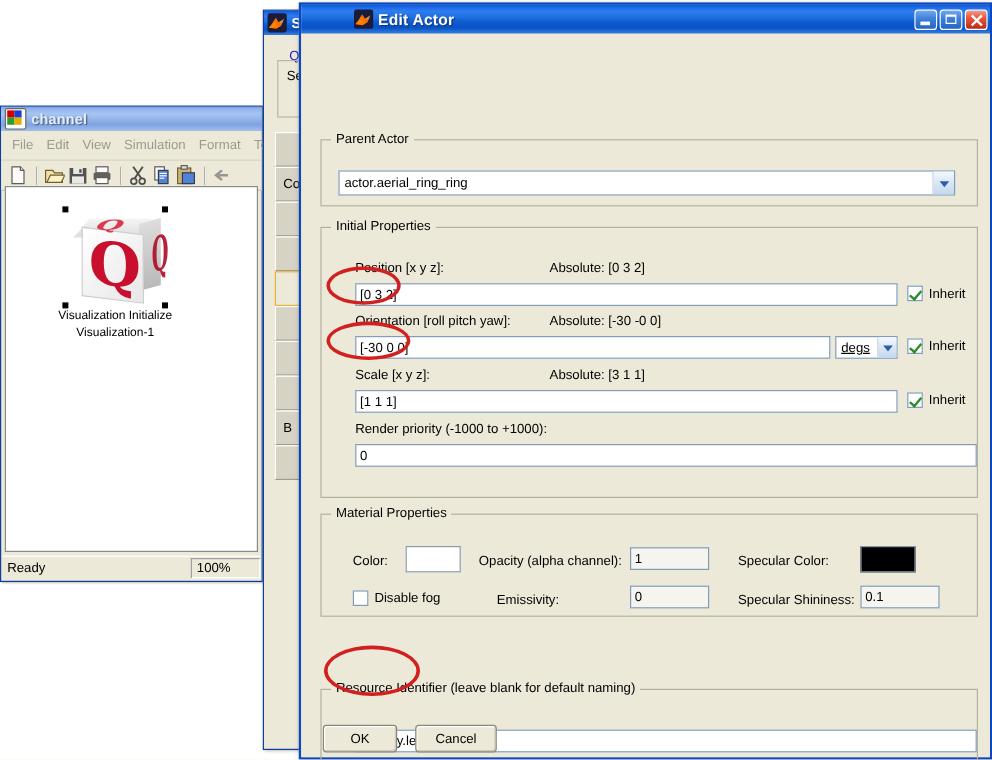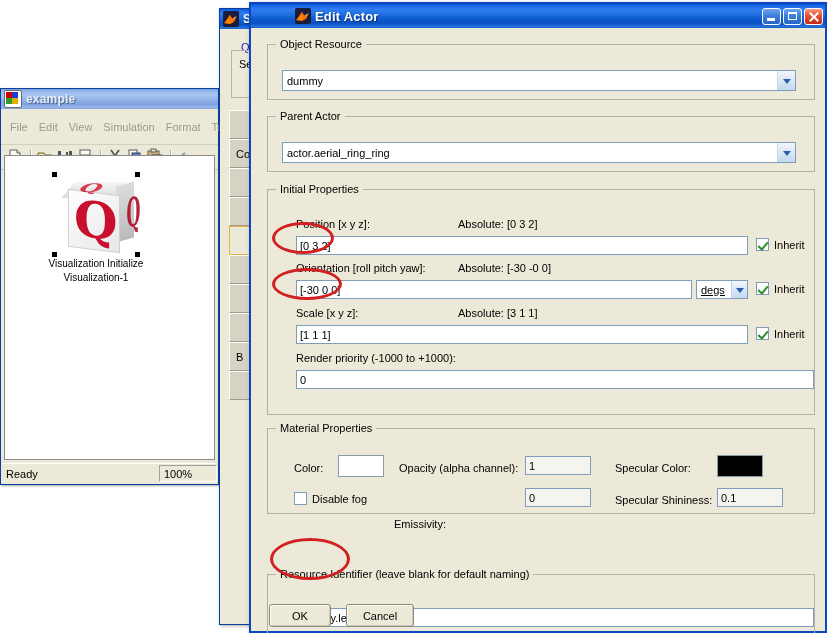--- a/index.html
+++ b/index.html
@@ -94,21 +94,21 @@
   .tb-btn.close .gm2 { transform: rotate(-45deg); position:absolute; }
 
   
   #example-window {
     left: 0px; top: 88px; width: 219px; height: 397px;
     border: 1px solid #0a3f9e;
     box-shadow: 1px 1px 2px rgba(0,0,0,.35);
   }
   #example-window .titlebar { height: 20px; }
   .menubar {
-    height: 36px; display: flex; align-items: center;
+    height: 25px; display: flex; align-items: center;
     background: #ece9d8;
     border-bottom: 1px solid #d4d0c0;
     padding-left: 4px; box-sizing: border-box;
   }
   .menubar span { color: #9a9a90; padding: 0 6px 0 5px; font-size: 11px; white-space: nowrap; }
   .toolbar {
     height: 25px; display: flex; align-items: center;
     background: #ece9d8; padding-left: 5px; box-sizing: border-box;
     border-bottom: 1px solid #c8c4b4;
   }
@@ -301,21 +301,21 @@
 <div id="root">
 
   <div class="win" id="example-window">
     <div class="titlebar inactive">
       <div class="tb-icon ico-simulink">
           <i></i>
           <i></i>
           <i></i>
           <i></i>
         </div>
-      <div class="tb-title dim">example</div>
+      <div class="tb-title dim">channel</div>
     </div>
 
     <div class="menubar">
       <span>File</span>
       <span>Edit</span>
       <span>View</span>
       <span>Simulation</span>
       <span>Format</span>
       <span>To</span>
     </div>
@@ -444,27 +444,20 @@
           </div>
         <div class="tb-btn close">
             <span class="gm"></span>
             <span class="gm2"></span>
           </div>
       </div>
     </div>
 
     <div class="dlg-body">
 
-      <fieldset class="grp" style="left:16px; top:10px; width:546px; height:60px;">
-        <legend>Object Resource</legend>
-        <div class="combo" style="left:14px; top:20px; width:514px;">
-          <div class="cv">dummy</div>
-          <div class="arrow"></div>
-        </div>
-      </fieldset>
 
       <fieldset class="grp" style="left:16px; top:82px; width:546px; height:60px;">
         <legend>Parent Actor</legend>
         <div class="combo" style="left:14px; top:20px; width:514px;">
           <div class="cv">actor.aerial_ring_ring</div>
           <div class="arrow"></div>
         </div>
       </fieldset>
 
       <fieldset class="grp" style="left:16px; top:155px; width:546px; height:230px;">
@@ -509,21 +502,21 @@
         <div class="swatch" id="mat-color" style="left: 70px; top: 21px; width: 46px; height: 22px; background: rgb(255, 255, 255);"></div>
 
         <div class="chk" style="left:26px; top:58px;">
           <span class="box"></span>
           <span class="ctext">Disable fog</span>
         </div>
 
         <div class="lbl" style="left:131px; top:28px;">Opacity (alpha channel):</div>
         <input class="tf readonlyish" style="left: 257px; top: 22px; width: 66px;" value="1">
 
-        <div class="lbl" style="left:126px; top:60px;margin-top:24px;">Emissivity:</div>
+        <div class="lbl" style="left:146px; top:60px;">Emissivity:</div>
         <input class="tf readonlyish" style="left: 257px; top: 54px; width: 66px;" value="0">
 
         <div class="lbl" style="left:347px; top:28px;">Specular Color:</div>
         <div class="swatch" id="spec-color" style="left: 449px; top: 21px; width: 46px; height: 22px; background: rgb(0, 0, 0);"></div>
 
         <div class="lbl" style="left:347px; top:60px;">Specular Shininess:</div>
         <input class="tf readonlyish" style="left: 449px; top: 54px; width: 66px;" value="0.1">
       </fieldset>
 
       <fieldset class="grp" style="left:16px; top:496px; width:546px; height:70px;margin-top:44px;">

